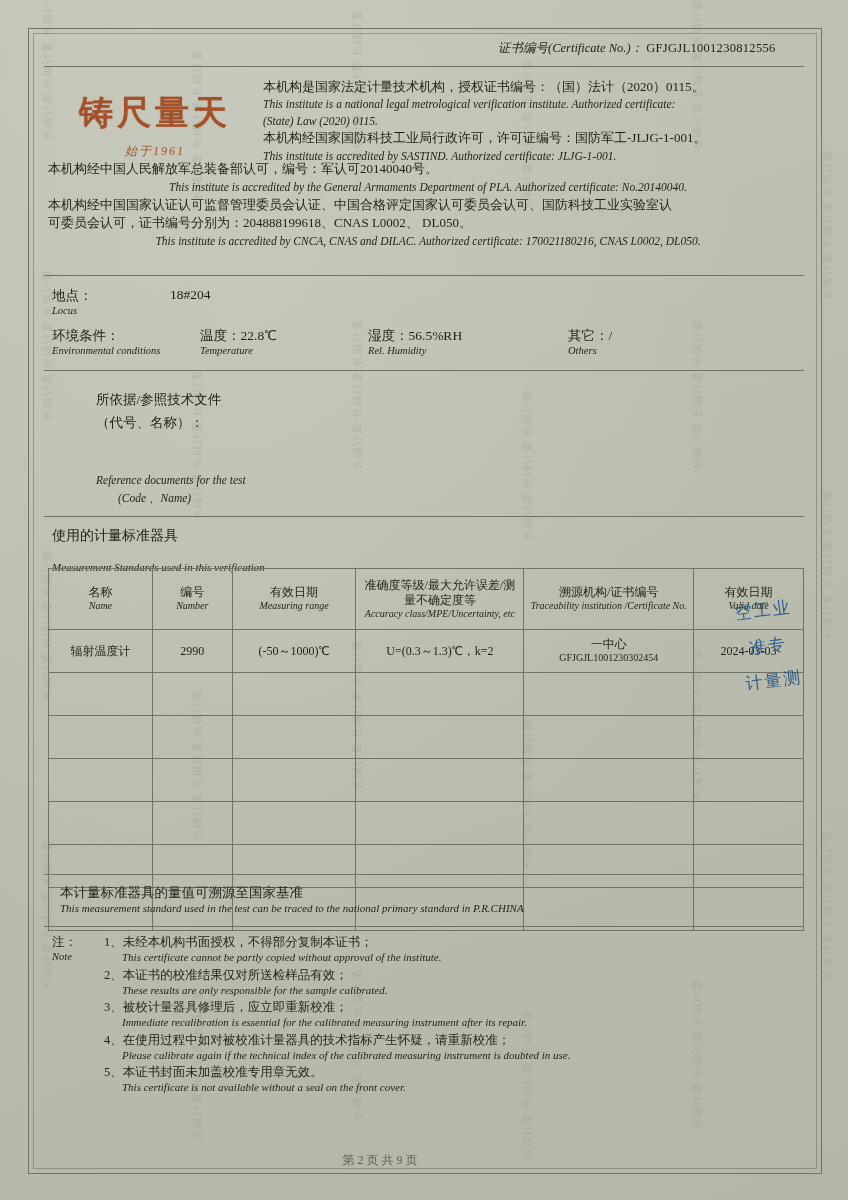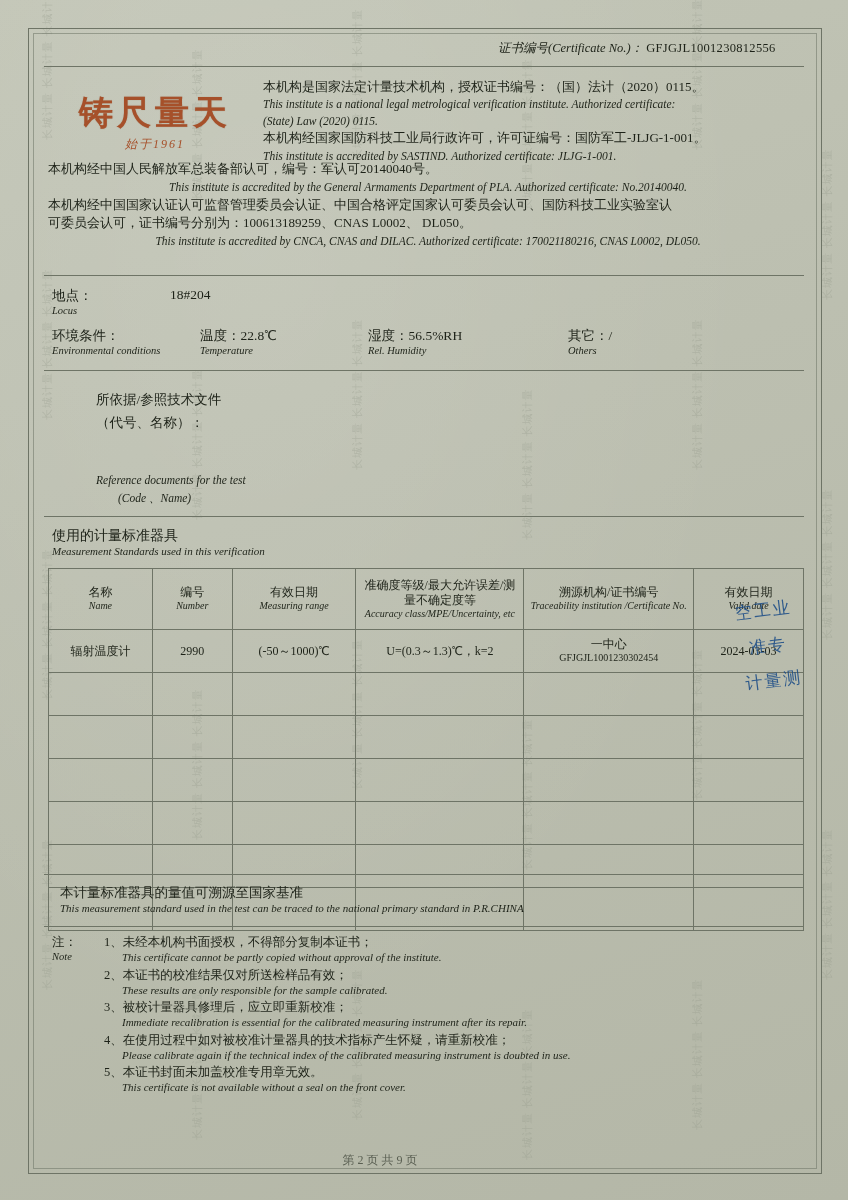--- a/index.html
+++ b/index.html
@@ -87,20 +87,21 @@
   }
   .logo .mark {
     font-size: 34px;
     font-weight: bold;
     color: #a6502a;
     letter-spacing: 4px;
     font-family: "Liberation Serif", serif;
     text-shadow: 0 0 1px rgba(120,50,20,.4);
   }
   .logo .since {
+    margin-top: 7px;
     font-size: 12px;
     color: #a6502a;
     letter-spacing: 2px;
     font-style: italic;
   }
 
   .acc-block {
     position: absolute;
     left: 263px;
     top: 78px;
@@ -134,21 +135,21 @@
   .env-row { position: absolute; left: 52px; top: 327px; font-size: 13.5px; }
   .env-row .sub { font-size: 10.5px; font-style: italic; }
   .env-cell { position: absolute; top: 327px; font-size: 13.5px; }
   .env-cell .sub { font-size: 10.5px; font-style: italic; }
 
   .ref-block { position: absolute; left: 96px; top: 389px; font-size: 13.5px; line-height: 1.7;}
   .ref-vals  { position: absolute; left: 292px; top: 389px; font-size: 13.5px; line-height: 1.7;}
   .ref-en { position: absolute; left: 96px; top: 472px; font-size: 11.5px; font-style: italic; line-height: 1.55;}
 
   .ms-title { position: absolute; left: 52px; top: 527px; font-size: 14px; }
-  .ms-title .sub { font-size: 11px; font-style: italic; }
+  .ms-title .sub { font-size: 11px; font-style: italic; margin-top: 16px; }
 
   table.std {
     position: absolute;
     left: 48px;
     top: 568px;
     width: 756px;
     border-collapse: collapse;
     font-size: 12px;
   }
   table.std th, table.std td {
@@ -253,21 +254,21 @@
     <div class="en">This institute is a national legal metrological verification institute. Authorized certificate:</div>
     <div class="en">(State) Law (2020) 0115.</div>
     <div class="cn">本机构经国家国防科技工业局行政许可，许可证编号：国防军工‑JLJG‑1‑001。</div>
     <div class="en">This institute is accredited by SASTIND. Authorized certificate: JLJG-1-001.</div>
   </div>
 
   <div class="acc-block2">
     <div class="cn">本机构经中国人民解放军总装备部认可，编号：军认可20140040号。</div>
     <div class="en">This institute is accredited by the General Armaments Department of PLA. Authorized certificate: No.20140040.</div>
     <div class="cn">本机构经中国国家认证认可监督管理委员会认证、中国合格评定国家认可委员会认可、国防科技工业实验室认</div>
-    <div class="cn">可委员会认可，证书编号分别为：100613189259、CNAS L0002、 DL050。</div>
+    <div class="cn">可委员会认可，证书编号分别为：204888199618、CNAS L0002、 DL050。</div>
     <div class="en">This institute is accredited by CNCA, CNAS and DILAC. Authorized certificate: 170021180216, CNAS L0002, DL050.</div>
   </div>
 
   <div class="rule" style="left:44px; top:275px; width:760px;"></div>
 
   <div class="loc-row">
     <div class="cn">地点：</div>
     <div class="sub">Locus</div>
   </div>
   <div class="loc-val">18#204</div>

